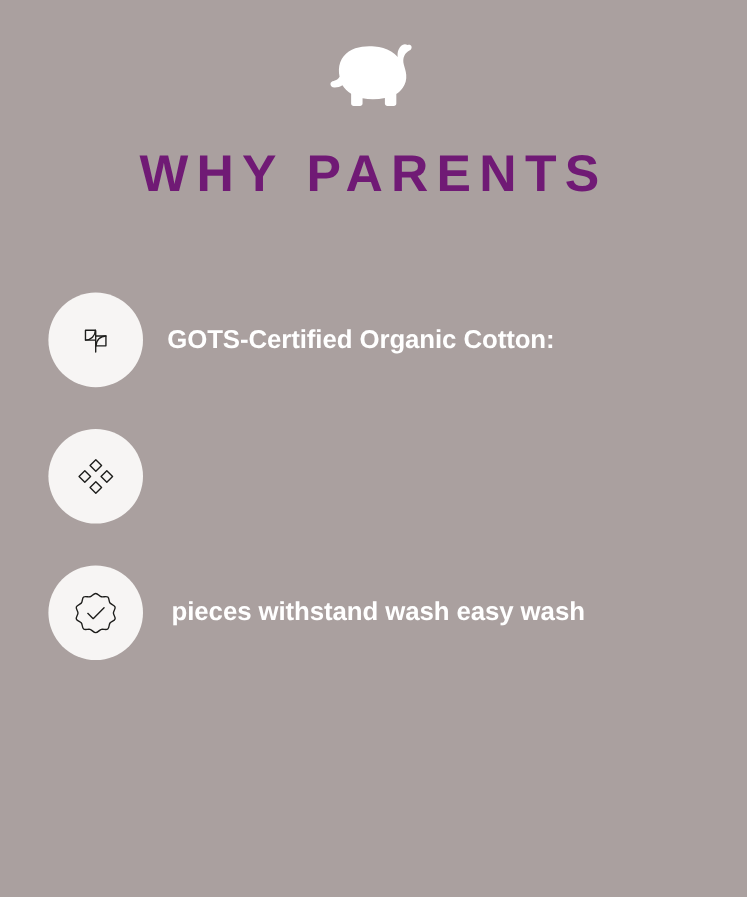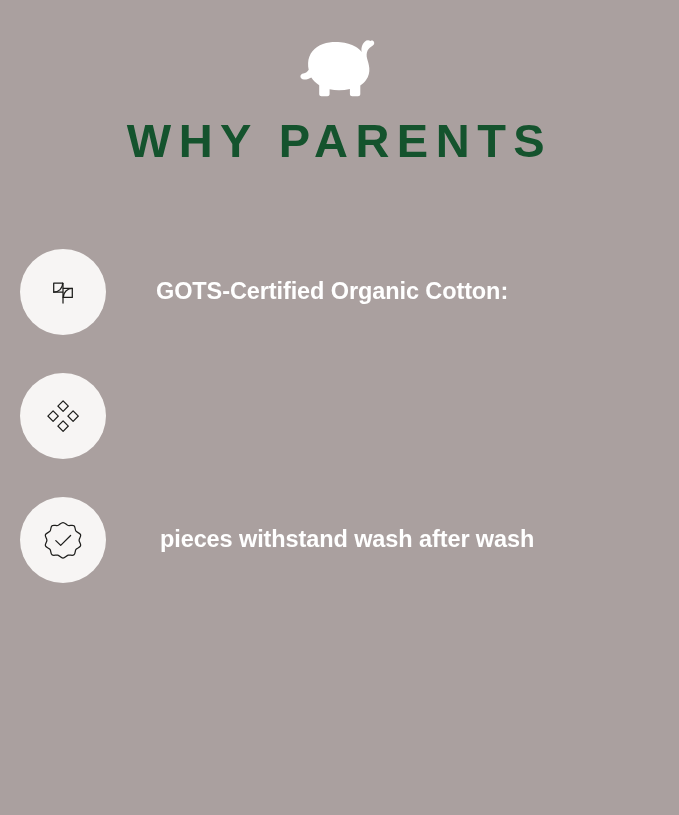--- a/index.html
+++ b/index.html
@@ -31,23 +31,23 @@
     width: 100px;
     height: 70px;
     display: flex;
     align-items: center;
     justify-content: center;
   }
   .brand-mark svg { display: block; }
 
   
   .headline {
-    margin-top: 5px;
+    margin-top: 22px;
     text-align: center;
-    color: #14532d;
+    color: #701a75;
     font-weight: 700;
     font-size: 47px;
     line-height: 1.28;
     letter-spacing: 7.5px;
     text-transform: uppercase;
     width: 100%;
     padding: 0 20px;
     box-sizing: border-box;
   }
   .headline .hl-line { display: block; white-space: nowrap; }
@@ -58,23 +58,22 @@
     width: 100%;
     display: flex;
     flex-direction: column;
     align-items: center;
     gap: 38px;
   }
   .feature-row {
     display: flex;
     align-items: center;
     width: 100%;
-    padding-left: 20px;
+    padding-left: 44px;
     box-sizing: border-box;
-    gap: 28px;
   }
   .feature-icon-circle {
     flex: 0 0 auto;
     width: 86px;
     height: 86px;
     border-radius: 50%;
     background: #f7f5f4;
     display: flex;
     align-items: center;
     justify-content: center;
@@ -210,18 +209,18 @@
                 C6.0 16.0 8.9 15.6 10.0 14.2
                 C11.1 12.8 10.5 10.0 12.0 8.8
                 C13.5 7.6 16.0 9.0 17.8 8.5
                 C19.6 8.0 21.0 5.5 23.0 5.5 Z"></path>
               <path d="M15.8 23.6 L20.7 28.4 L30.6 18.5"></path>
             </g>
           </svg>
         </span>
       </div>
       <div class="feature-text">
-        <span class="ft-line">pieces withstand wash after wash</span>
+        <span class="ft-line">pieces withstand wash easy wash</span>
       </div>
     </div>
 
   </div>
 </div>
 
 </body></html>

